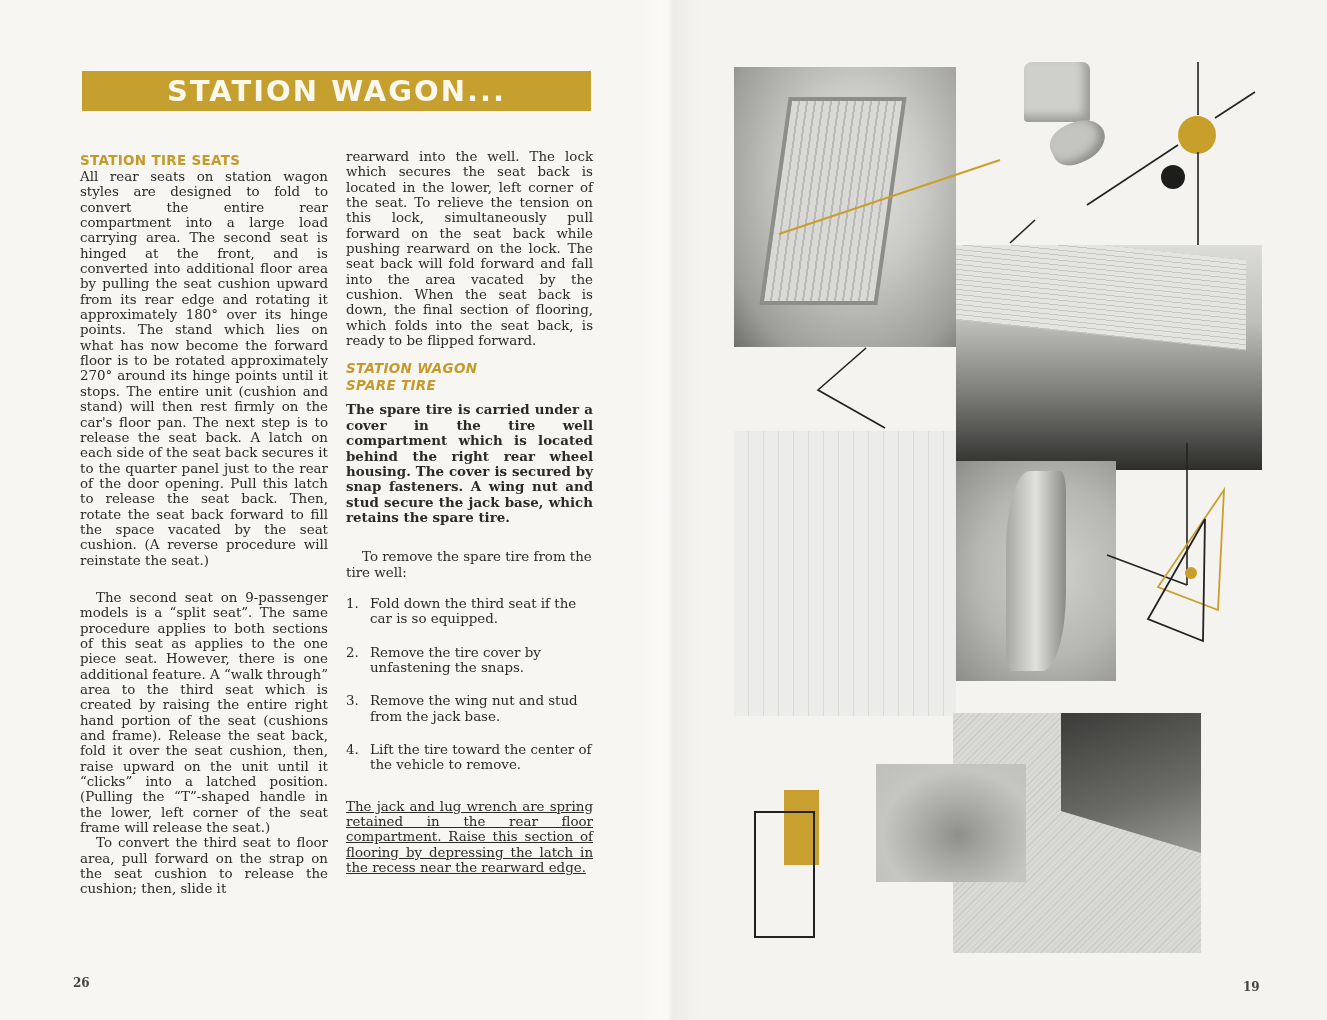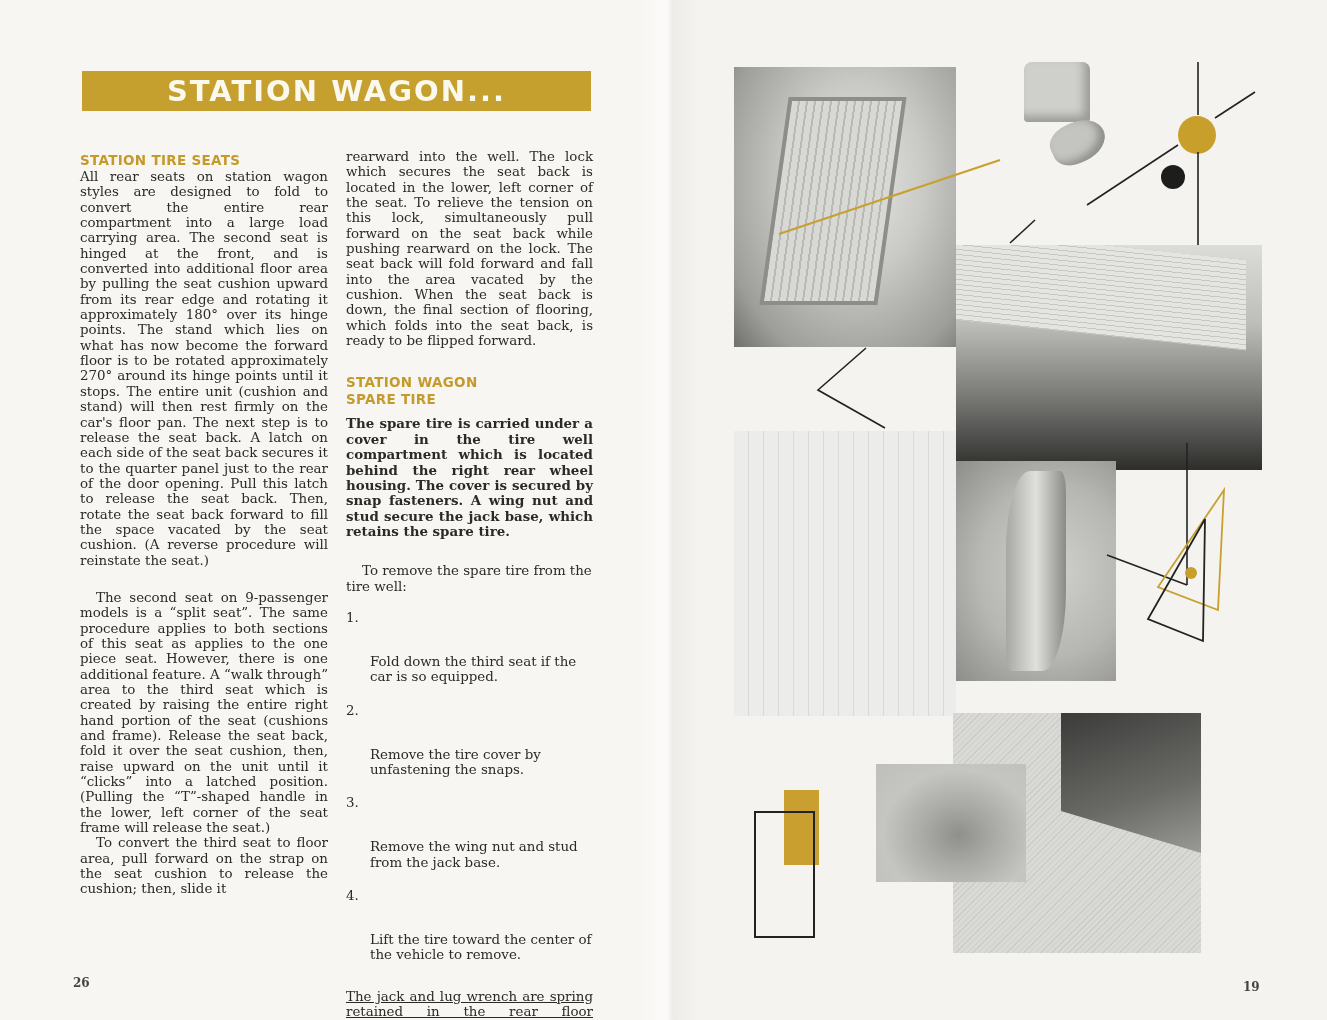--- a/index.html
+++ b/index.html
@@ -33,21 +33,21 @@
     font-family:"DejaVu Sans", sans-serif; font-weight:bold;
     color:#c49a2a; font-size:13.5px; letter-spacing:0.3px; line-height:17px;
     text-align:left; margin:0;
   }
   .indent { text-indent:16px; }
   .gap-lg { margin-top:22px !important; }
 
   ol.steps { list-style:none; padding:0; margin:16px 0 0 0; }
   ol.steps li { display:flex; margin-bottom:18px; text-align:left; }
   ol.steps .num { width:24px; flex:none; }
-  ol.steps .txt { flex:1;margin-top:44px; }
+  ol.steps .txt { flex:1; }
 
   .page-num { position:absolute; font-family:"DejaVu Serif", serif; font-weight:bold; font-size:12px; color:#444; }
   .pn-left { left:73px; top:976px; }
   .pn-right { left:1243px; top:980px; }
 
   .photo { position:absolute; overflow:hidden; }
   .ph-seat { left:734px; top:67px; width:222px; height:280px;
     background:
       radial-gradient(ellipse at 55% 40%, #e6e6e3 0%, #c9c9c6 40%, #9d9d9a 80%, #6f6f6c 100%);
   }
@@ -99,21 +99,21 @@
   <div class="col col-1">
     <h2 class="heading">STATION TIRE SEATS</h2>
     <p>All rear seats on station wagon styles are designed to fold to convert the entire rear compartment into a large load carrying area. The second seat is hinged at the front, and is converted into additional floor area by pulling the seat cushion upward from its rear edge and rotating it approximately 180° over its hinge points. The stand which lies on what has now become the forward floor is to be rotated approximately 270° around its hinge points until it stops. The entire unit (cushion and stand) will then rest firmly on the car's floor pan. The next step is to release the seat back. A latch on each side of the seat back secures it to the quarter panel just to the rear of the door opening. Pull this latch to release the seat back. Then, rotate the seat back forward to fill the space vacated by the seat cushion. (A reverse procedure will reinstate the seat.)</p>
     <p class="indent gap-lg">The second seat on 9-passenger models is a “split seat”. The same procedure applies to both sections of this seat as applies to the one piece seat. However, there is one additional feature. A “walk through” area to the third seat which is created by raising the entire right hand portion of the seat (cushions and frame). Release the seat back, fold it over the seat cushion, then, raise upward on the unit until it “clicks” into a latched position. (Pulling the “T”-shaped handle in the lower, left corner of the seat frame will release the seat.)</p>
     <p class="indent">To convert the third seat to floor area, pull forward on the strap on the seat cushion to release the cushion; then, slide it</p>
   </div>
 
   <div class="col col-2">
     <p>rearward into the well. The lock which secures the seat back is located in the lower, left corner of the seat. To relieve the tension on this lock, simultaneously pull forward on the seat back while pushing rearward on the lock. The seat back will fold forward and fall into the area vacated by the cushion. When the seat back is down, the final section of flooring, which folds into the seat back, is ready to be flipped forward.</p>
 
-    <div style="margin-top:26px;">
+    <div style="margin-top:12px;font-style:italic;">
       <div class="heading">STATION WAGON</div>
       <div class="heading">SPARE TIRE</div>
     </div>
     <p style="margin-top:8px;font-weight:bold;">The spare tire is carried under a cover in the tire well compartment which is located behind the right rear wheel housing. The cover is secured by snap fasteners. A wing nut and stud secure the jack base, which retains the spare tire.</p>
     <p class="indent" style="margin-top:24px; text-align:left;">To remove the spare tire from the tire well:</p>
 
     <ol class="steps">
       <li>
         <span class="num">1.</span>
         <span class="txt">Fold down the third seat if the car is so equipped.</span>

